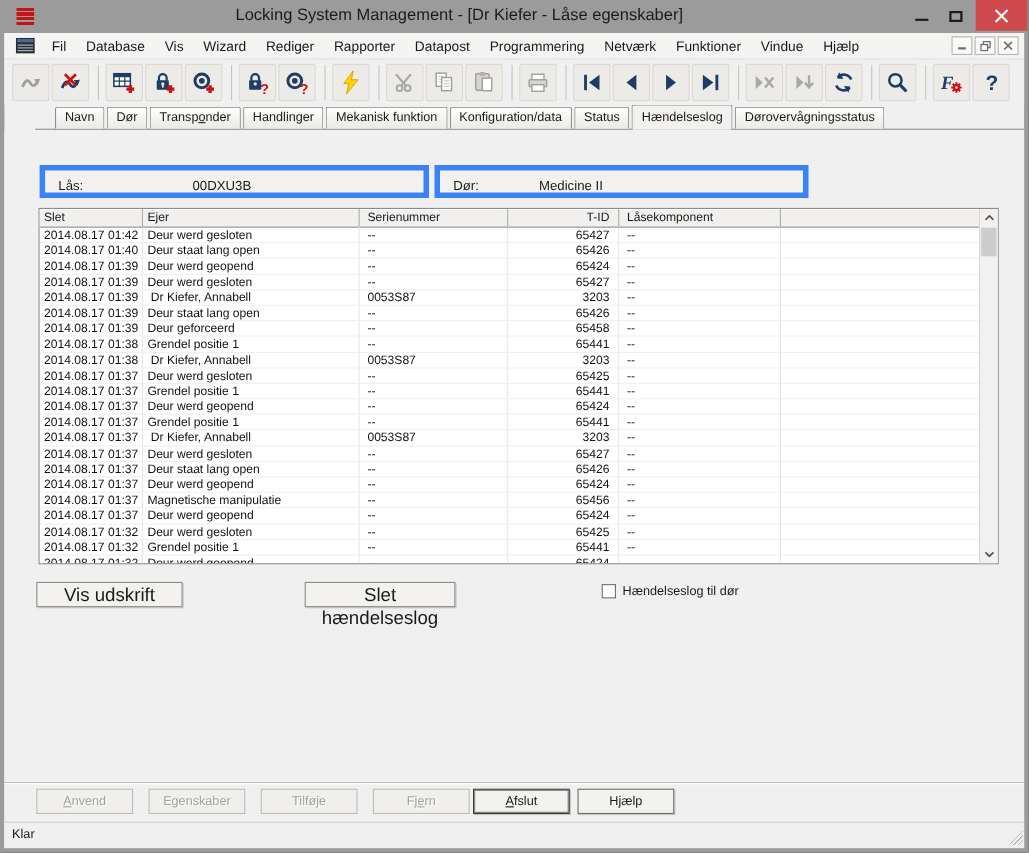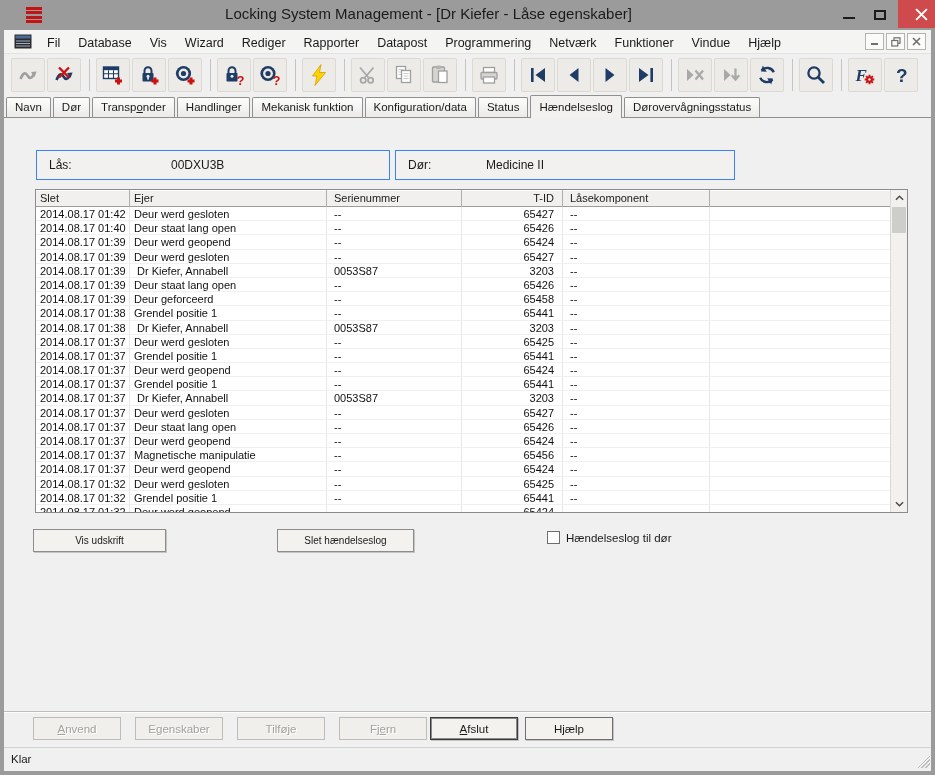--- a/index.html
+++ b/index.html
@@ -3,21 +3,21 @@
 <meta charset="utf-8">
 <style>
   html,body{margin:0;padding:0;background:#555;}
   *{box-sizing:border-box;}
   .window{
     position:relative;width:935px;height:775px;background:#9b9b9b;
     font-family:"Liberation Sans",sans-serif;overflow:hidden;
     -webkit-font-smoothing:antialiased;
   }
   
-  .titlebar{position:absolute;top:0;left:15px;width:827px;height:30px;}
+  .titlebar{position:absolute;top:0;left:4px;width:827px;height:30px;}
   .app-icon{position:absolute;left:11px;top:7px;width:16px;height:16px;
     background:repeating-linear-gradient(180deg,#c31414 0 3px,rgba(0,0,0,0) 3px 4.3px);}
   .title-text{position:absolute;left:0;right:0;top:5px;text-align:center;
     font-size:15px;color:#1b1b1b;}
   .ctl{position:absolute;top:0;height:29px;display:flex;align-items:center;justify-content:center;cursor:default;}
   .ctl-min{left:820px;width:28px;}
   .ctl-min .bar{width:12px;height:2px;background:#1b1b1b;margin-top:6px;}
   .ctl-max{left:850px;width:30px;}
   .ctl-max .box{width:12px;height:10px;border:2px solid #1b1b1b;}
   .ctl-close{left:883px;width:47px;height:28px;background:#cf4a4c;}
@@ -31,29 +31,29 @@
   .mdi-controls{position:absolute;right:5px;top:3px;display:flex;gap:2px;}
   .mdi-btn{width:19px;height:17px;background:#fbfbfa;border:1px solid #b3b3b1;
     display:flex;align-items:center;justify-content:center;color:#7a7a7a;font-size:10px;}
   
   .toolbar{height:41px;display:flex;align-items:center;padding-left:7px;background:#f0f0f0;}
   .tbtn{width:34px;height:34px;margin-right:2px;background:#ecebe8;border:1px solid #dcd9d3;
     border-radius:2px;display:flex;align-items:center;justify-content:center;cursor:default;}
   .tbtn svg{width:22px;height:22px;}
   .tsep{width:1px;height:32px;background:#c6c3bf;margin:0 6px;}
   
-  .tabstrip{height:23px;display:flex;align-items:flex-end;padding-left:2px;
-    border-bottom:1px solid #8f8f8f;position:relative;z-index:1;}
+  .tabstrip{height:23px;display:flex;align-items:flex-end;padding-left:18px;
+    border-bottom:1px solid #8f8f8f;position:relative;z-index:1;margin-left:28px;}
   .tab{height:20px;padding:3px 8px 0;background:linear-gradient(#fdfdfc,#ebeae7);
     border:1px solid #8f8f8f;border-bottom:none;margin-right:2px;font-size:11.5px;
     color:#1a1a1a;border-radius:2px 2px 0 0;white-space:nowrap;cursor:default;}
   .tab.active{height:23px;padding-top:5px;background:#f2f1ef;margin-bottom:-1px;z-index:2;position:relative;}
   
   .page{position:absolute;top:88px;left:0;width:927px;height:653px;background:#f0f0f0;}
-  .groupbox{position:absolute;height:30px;border:1px solid #3b82f6;background:#f2f1ef;}
+  .groupbox{position:absolute;height:30px;border:5px solid #3b82f6;background:#f2f1ef;}
   .gb-las{left:32px;top:32px;width:354px;}
   .gb-dor{left:391px;top:32px;width:340px;}
   .gb-label{position:absolute;left:12px;top:7px;font-size:12px;color:#1a1a1a;}
   .gb-value{position:absolute;top:7px;font-size:12px;color:#1a1a1a;}
   .gb-las .gb-value{left:134px;}
   .gb-dor .gb-value{left:90px;}
   
   .table{position:absolute;left:31px;top:71px;width:873px;height:324px;
     background:#ffffff;border:1px solid #8c8c8c;display:flex;}
   .tmain{width:854px;display:flex;flex-direction:column;overflow:hidden;}
@@ -72,21 +72,21 @@
   .c5{flex:1;border-right:none;}
   
   .vscroll{width:17px;background:#f2f1ef;border-left:1px solid #d8d8d6;position:relative;}
   .sb-btn{position:absolute;left:0;width:16px;height:16px;display:flex;align-items:center;justify-content:center;}
   .sb-up{top:0;}
   .sb-down{bottom:0;}
   .sb-thumb{position:absolute;left:1px;top:17px;width:14px;height:26px;background:#cdcdcb;}
   
   .win-btn{position:absolute;height:23px;background:#f3f2ef;border:1px solid #8c8c8c;
     box-shadow:1px 1px 0 rgba(0,0,0,0.18);font-family:"Liberation Sans",sans-serif;
-    font-size:10px;color:#1a1a1a;text-align:center;line-height:21px;cursor:default;}
+    font-size:17px;color:#1a1a1a;text-align:center;line-height:21px;cursor:default;}
   .btn-print{left:29px;top:411px;width:133px;}
   .btn-clear{left:273px;top:411px;width:137px;}
   .chk-row{position:absolute;left:543px;top:413px;display:flex;align-items:flex-end;gap:6px;}
   .checkbox{width:13px;height:13px;background:#ffffff;border:1px solid #6e6e6c;}
   .chk-label{font-size:11.5px;color:#1a1a1a;}
   
   .groove{position:absolute;left:0;top:593px;width:927px;height:2px;
     border-top:1px solid #bdbdbb;border-bottom:1px solid #fdfdfc;}
   .fbtn{position:absolute;top:599px;width:88px;height:23px;font-size:11.5px;
     font-family:"Liberation Sans",sans-serif;text-align:center;line-height:21px;cursor:default;}

